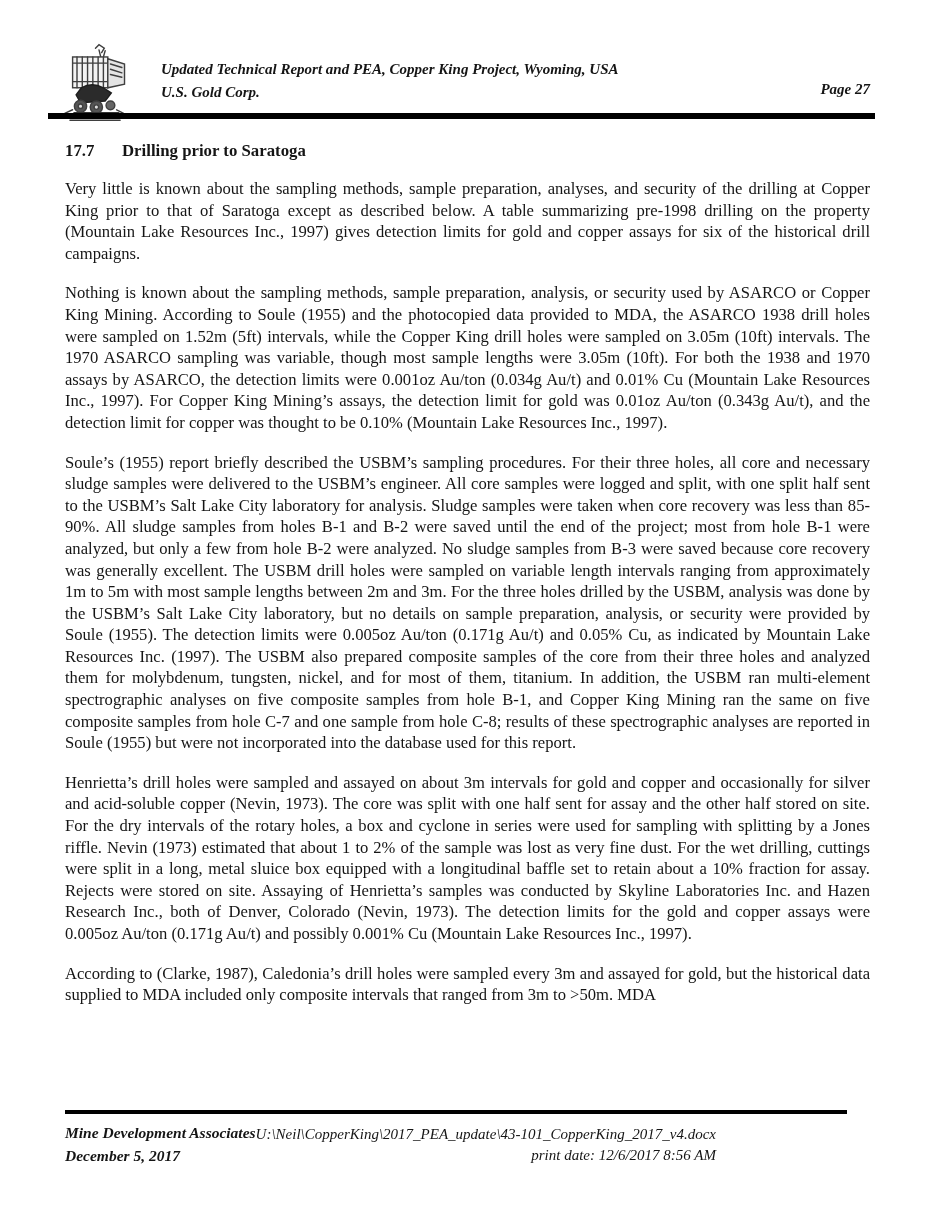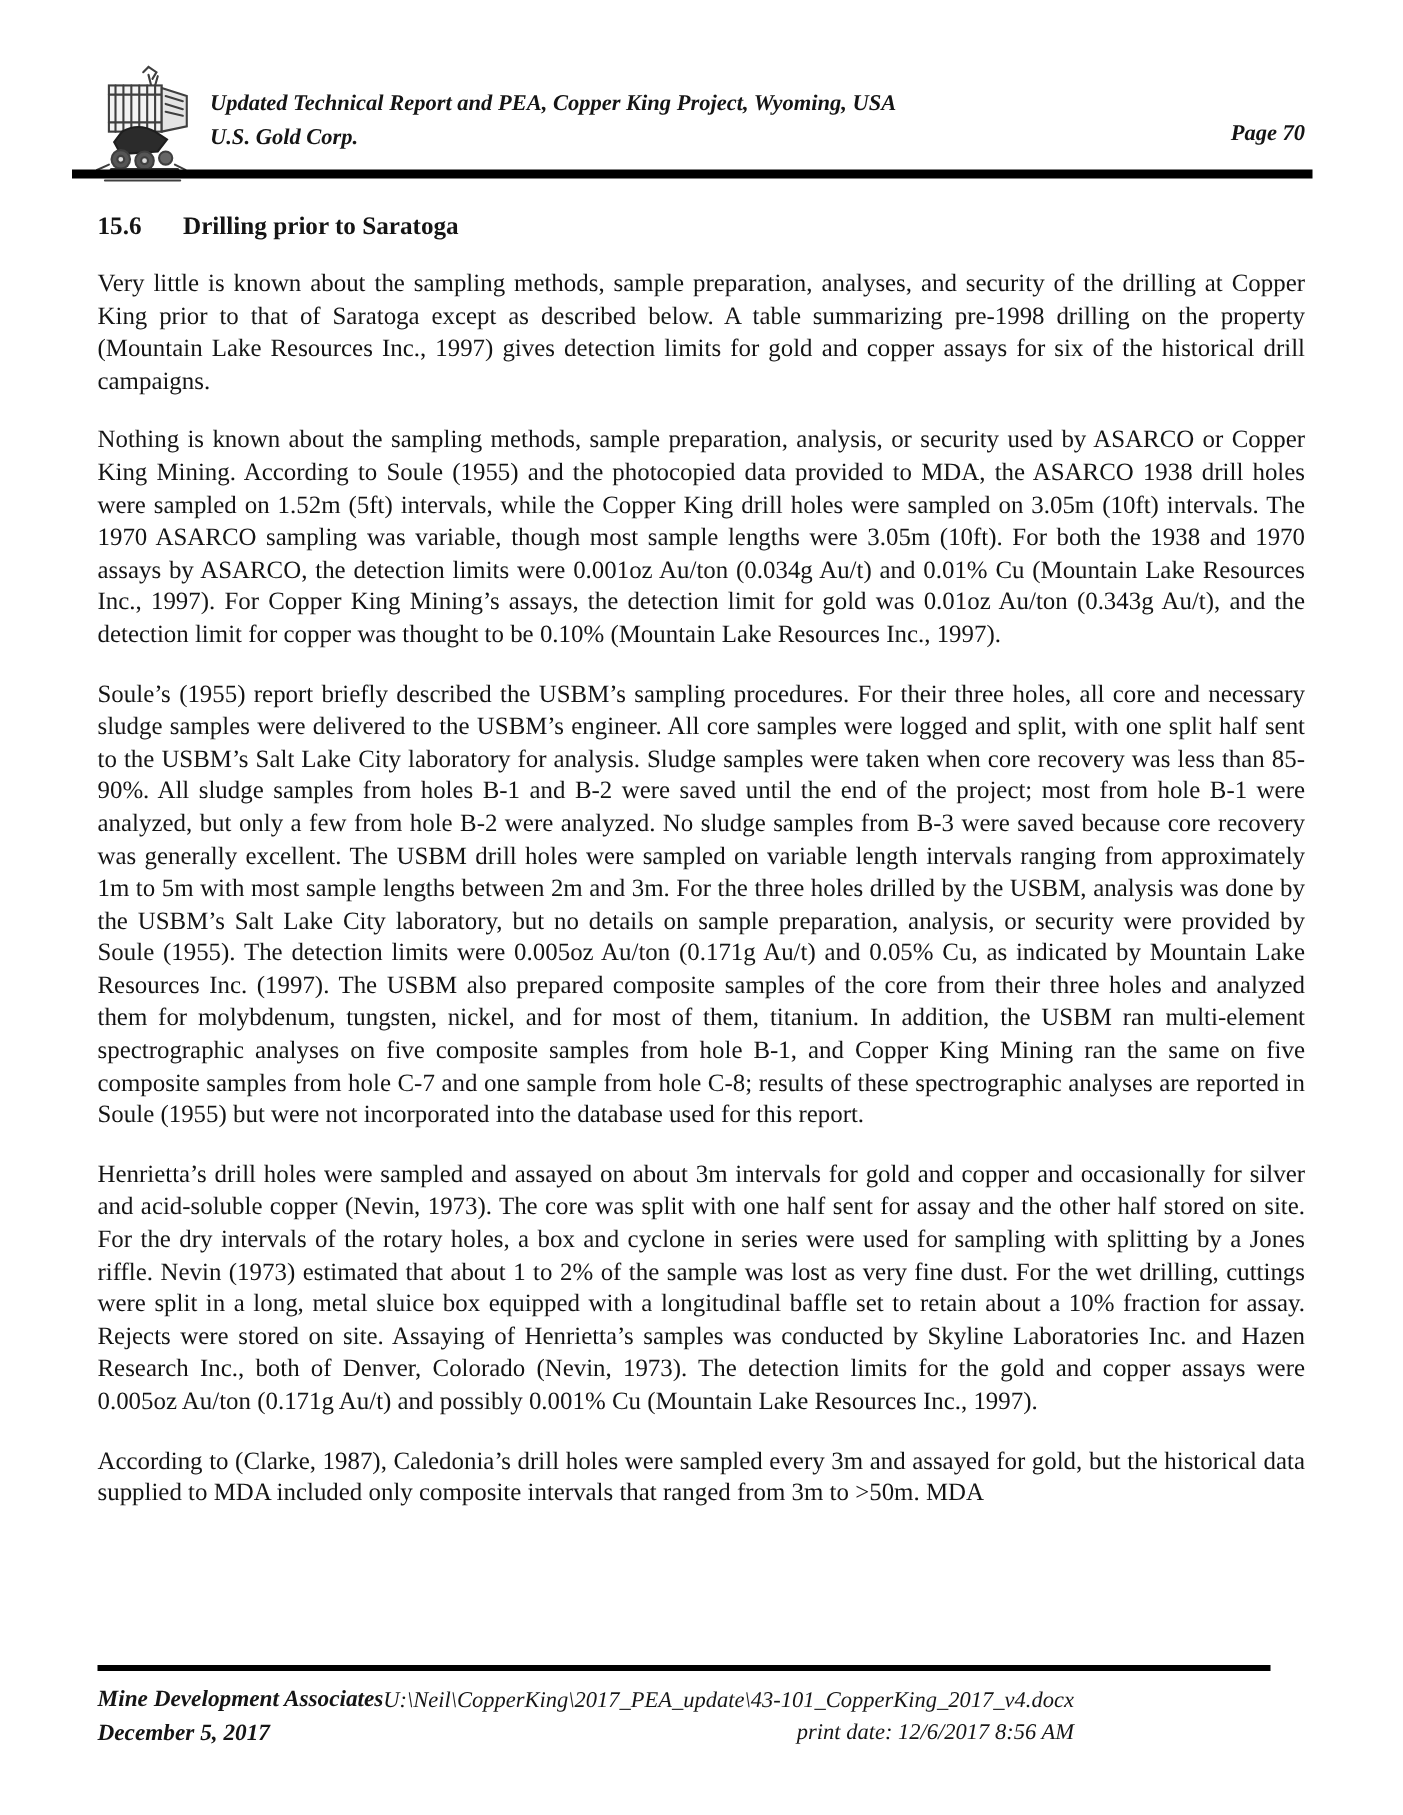--- a/index.html
+++ b/index.html
@@ -8,21 +8,21 @@
     position: relative; overflow: hidden;
     font-family: "Liberation Serif", "DejaVu Serif", serif;
     color: #151515;
   }
   .page { position: absolute; inset: 0; padding: 0 65px; box-sizing: border-box; }
 
   
   .header { position: relative; height: 120px; }
   .logo { position: absolute; left: -10px; top: 42px; width: 88px; height: 88px; }
   .header-text {
-    position: absolute; left: 75px; top: 58px;
+    position: absolute; left: 96px; top: 58px;
     font-weight: bold; font-style: italic; font-size: 15px; line-height: 23px;
     white-space: nowrap;
   }
   .page-num {
     position: absolute; right: 0; top: 81px;
     font-weight: bold; font-style: italic; font-size: 15px;
   }
   .rule-top { position: absolute; left: -17px; right: -5px; top: 113px; height: 6px; background: #000; }
 
   
@@ -71,26 +71,26 @@
           <path d="M22 81 h50" stroke-width="3" stroke="#333"></path>
           <path d="M13 85 h64 M17 89 h57"></path>
           <path d="M11 81 l9 -4 M78 81 l-8 -4"></path>
         </g>
       </svg>
     </div>
     <div class="header-text">
       <div>Updated Technical Report and PEA, Copper King Project, Wyoming, USA</div>
       <div>U.S. Gold Corp.</div>
     </div>
-    <div class="page-num">Page 70</div>
+    <div class="page-num">Page 27</div>
     <div class="rule-top"></div>
   </div>
 
   <div class="h2">
-    <span class="num">15.6</span>
+    <span class="num">17.7</span>
     <span>Drilling prior to Saratoga</span>
   </div>
 
   <div class="body-text">
     <p>Very little is known about the sampling methods, sample preparation, analyses, and security of the drilling at Copper King prior to that of Saratoga except as described below.  A table summarizing pre-1998 drilling on the property (Mountain Lake Resources Inc., 1997) gives detection limits for gold and copper assays for six of the historical drill campaigns.</p>
     <p>Nothing is known about the sampling methods, sample preparation, analysis, or security used by ASARCO or Copper King Mining.  According to Soule (1955) and the photocopied data provided to MDA, the ASARCO 1938 drill holes were sampled on 1.52m (5ft) intervals, while the Copper King drill holes were sampled on 3.05m (10ft) intervals.  The 1970 ASARCO sampling was variable, though most sample lengths were 3.05m (10ft).  For both the 1938 and 1970 assays by ASARCO, the detection limits were 0.001oz Au/ton (0.034g Au/t) and 0.01% Cu (Mountain Lake Resources Inc., 1997).  For Copper King Mining’s assays, the detection limit for gold was 0.01oz Au/ton (0.343g Au/t), and the detection limit for copper was thought to be 0.10% (Mountain Lake Resources Inc., 1997).</p>
     <p>Soule’s (1955) report briefly described the USBM’s sampling procedures.  For their three holes, all core and necessary sludge samples were delivered to the USBM’s engineer.  All core samples were logged and split, with one split half sent to the USBM’s Salt Lake City laboratory for analysis.  Sludge samples were taken when core recovery was less than 85-90%.  All sludge samples from holes B-1 and B-2 were saved until the end of the project; most from hole B-1 were analyzed, but only a few from hole B-2 were analyzed.  No sludge samples from B-3 were saved because core recovery was generally excellent.  The USBM drill holes were sampled on variable length intervals ranging from approximately 1m to 5m with most sample lengths between 2m and 3m.  For the three holes drilled by the USBM, analysis was done by the USBM’s Salt Lake City laboratory, but no details on sample preparation, analysis, or security were provided by Soule (1955).  The detection limits were 0.005oz Au/ton (0.171g Au/t) and 0.05% Cu, as indicated by Mountain Lake Resources Inc. (1997).  The USBM also prepared composite samples of the core from their three holes and analyzed them for molybdenum, tungsten, nickel, and for most of them, titanium.  In addition, the USBM ran multi-element spectrographic analyses on five composite samples from hole B-1, and Copper King Mining ran the same on five composite samples from hole C-7 and one sample from hole C-8; results of these spectrographic analyses are reported in Soule (1955) but were not incorporated into the database used for this report.</p>
     <p>Henrietta’s drill holes were sampled and assayed on about 3m intervals for gold and copper and occasionally for silver and acid-soluble copper (Nevin, 1973).  The core was split with one half sent for assay and the other half stored on site.  For the dry intervals of the rotary holes, a box and cyclone in series were used for sampling with splitting by a Jones riffle.  Nevin (1973) estimated that about 1 to 2% of the sample was lost as very fine dust.  For the wet drilling, cuttings were split in a long, metal sluice box equipped with a longitudinal baffle set to retain about a 10% fraction for assay.  Rejects were stored on site.  Assaying of Henrietta’s samples was conducted by Skyline Laboratories Inc. and Hazen Research Inc., both of Denver, Colorado (Nevin, 1973).  The detection limits for the gold and copper assays were 0.005oz Au/ton (0.171g Au/t) and possibly 0.001% Cu (Mountain Lake Resources Inc., 1997).</p>
     <p>According to (Clarke, 1987), Caledonia’s drill holes were sampled every 3m and assayed for gold, but the historical data supplied to MDA included only composite intervals that ranged from 3m to &gt;50m.  MDA</p>
   </div>

